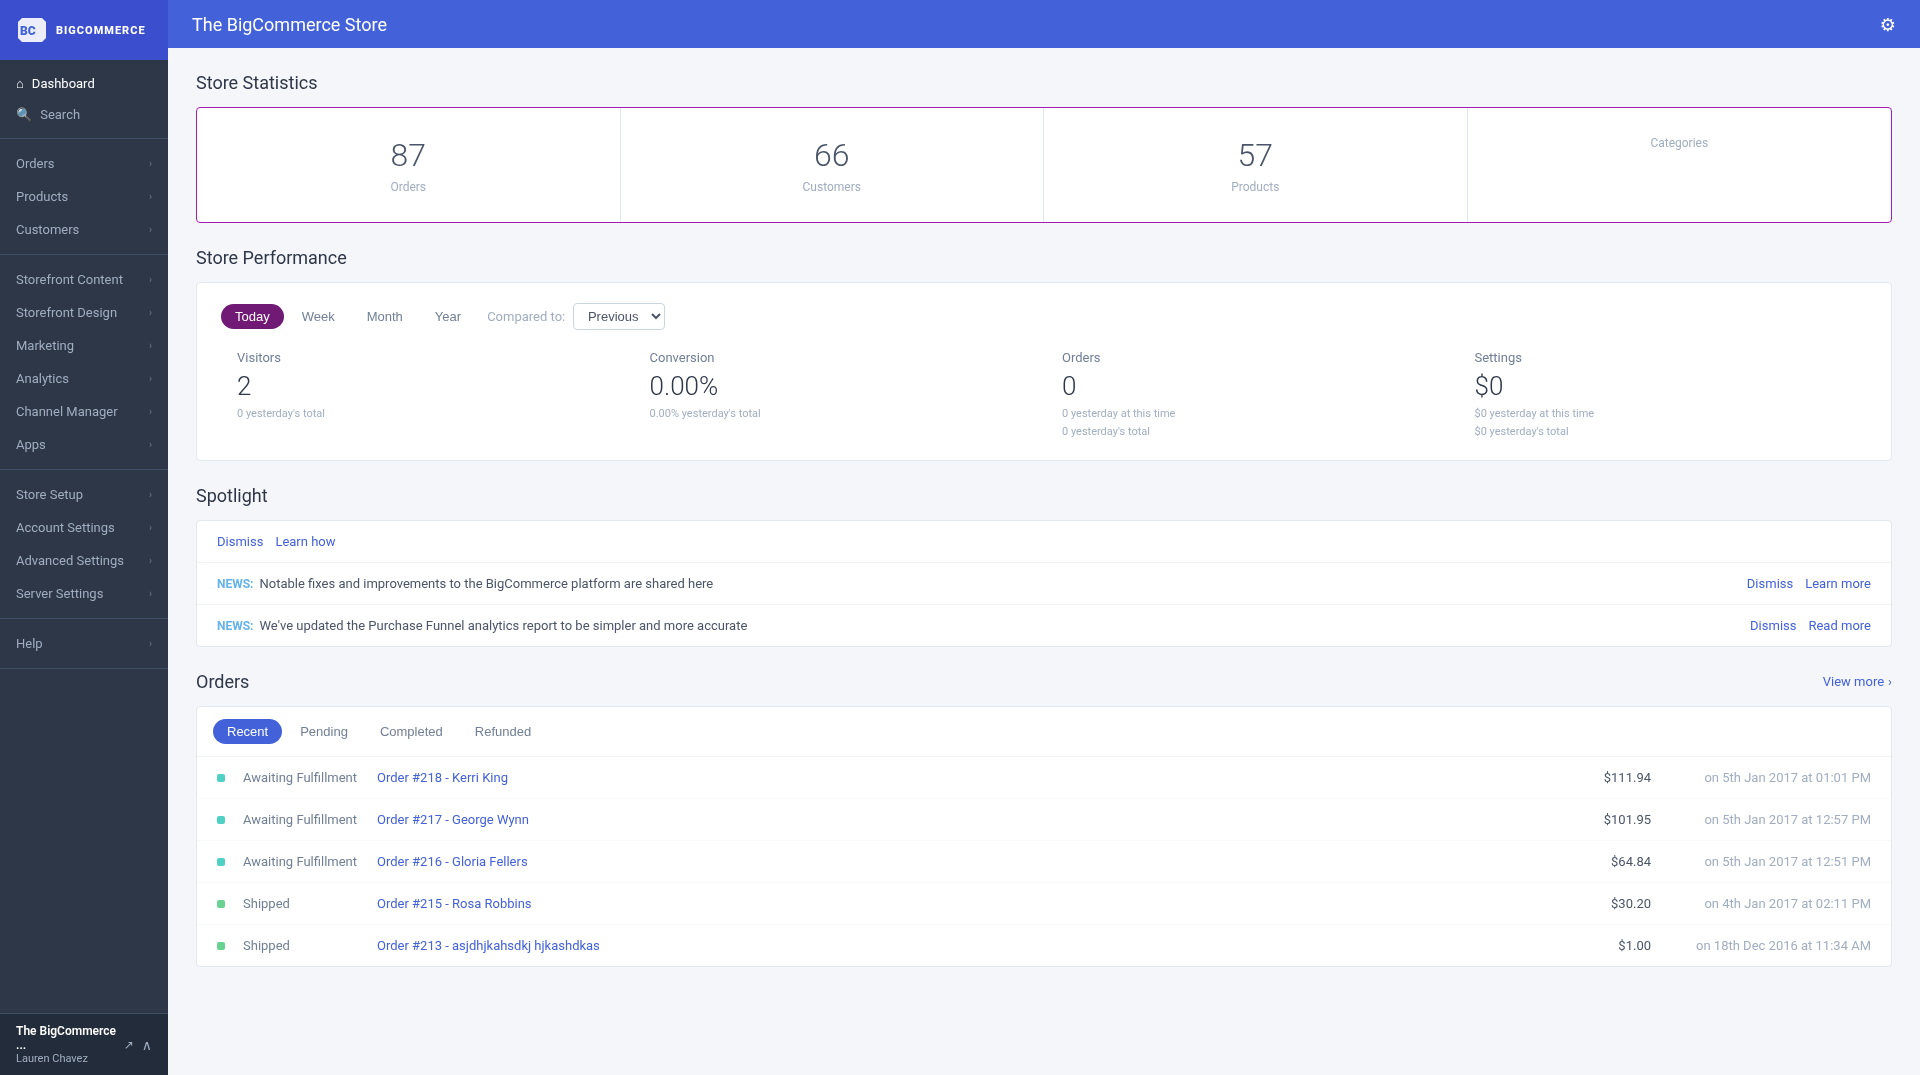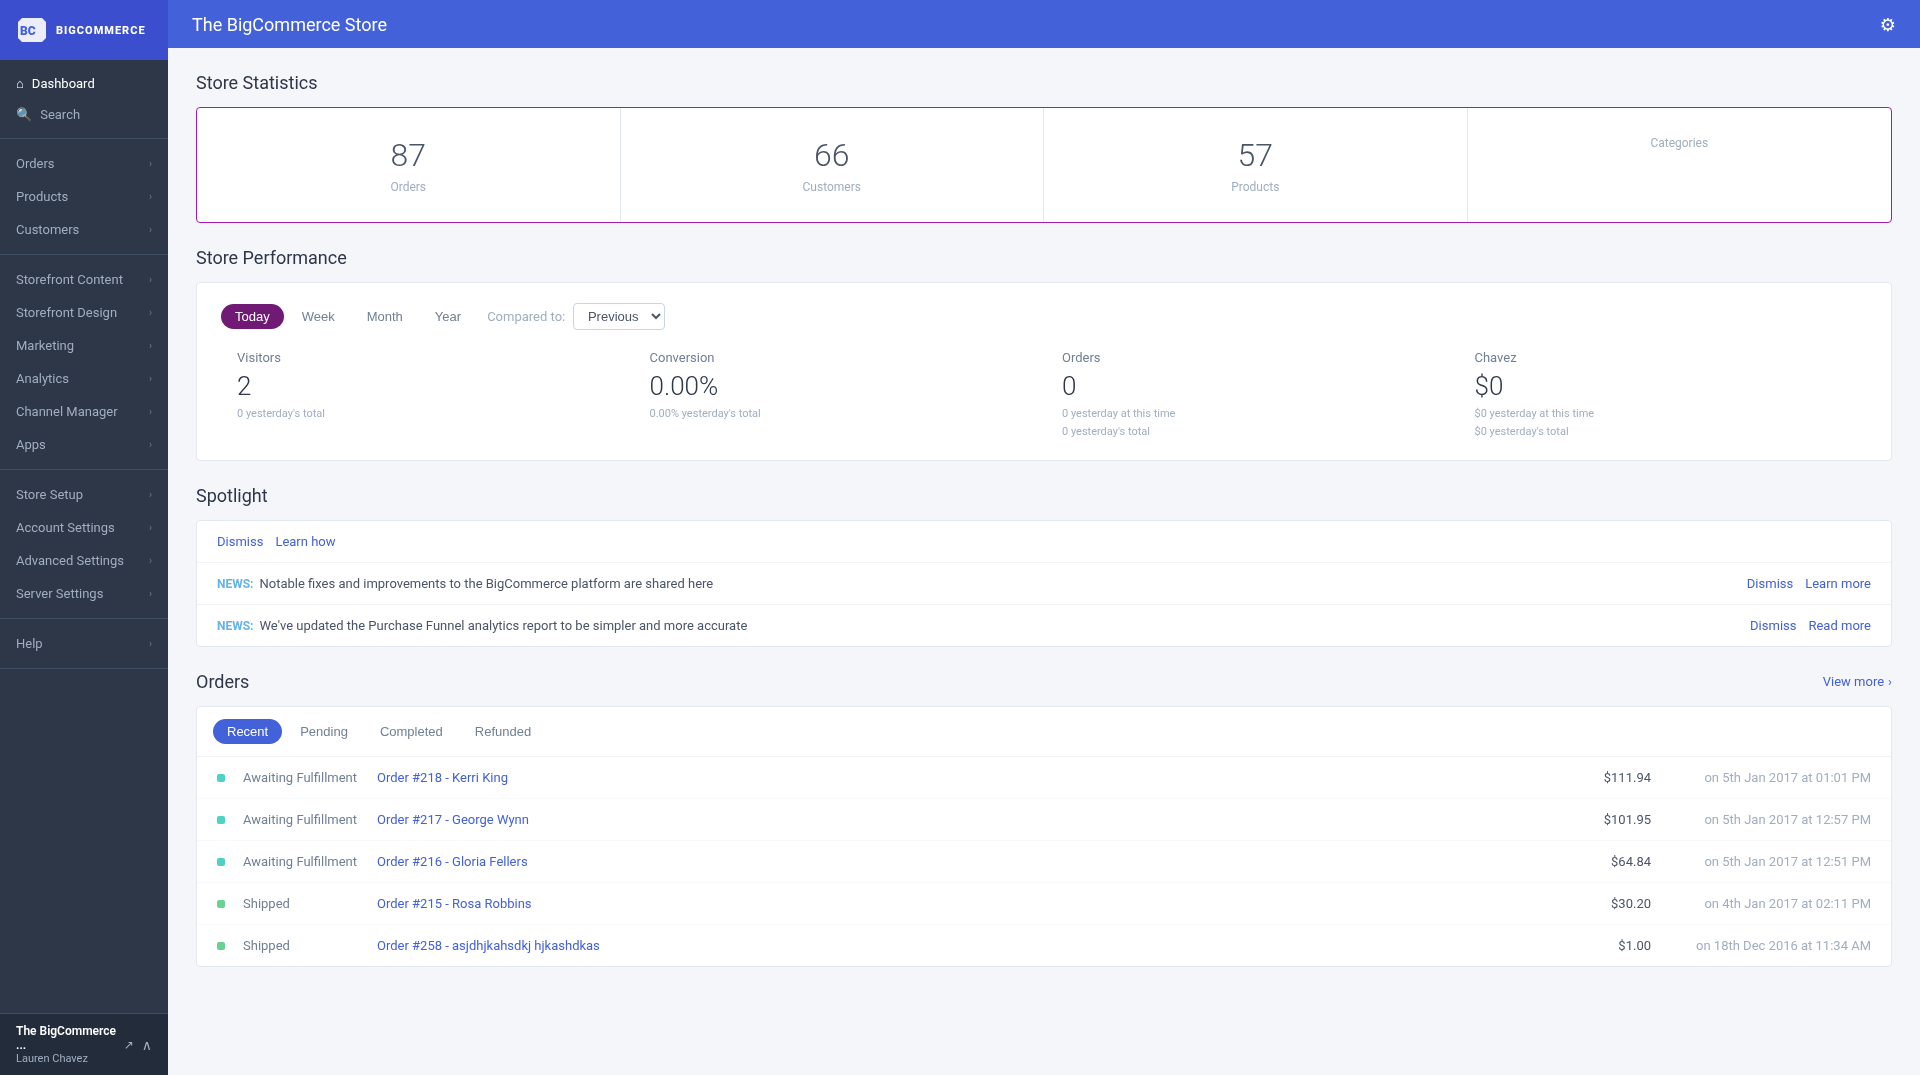--- a/index.html
+++ b/index.html
@@ -266,21 +266,21 @@
           <div class="metric-value">0.00%</div>
           <div class="metric-sub">0.00% yesterday's total</div>
         </div>
         <div class="metric">
           <div class="metric-title">Orders</div>
           <div class="metric-value">0</div>
           <div class="metric-sub">0 yesterday at this time</div>
           <div class="metric-sub">0 yesterday's total</div>
         </div>
         <div class="metric">
-          <div class="metric-title">Chavez</div>
+          <div class="metric-title">Settings</div>
           <div class="metric-value">$0</div>
           <div class="metric-sub">$0 yesterday at this time</div>
           <div class="metric-sub">$0 yesterday's total</div>
         </div>
       </div>
     </div>
 
     <h2 class="section-title">Spotlight</h2>
     <div class="spotlight-section">
       <div class="spotlight-item">
@@ -358,20 +358,20 @@
         </div>
         <a class="order-link">Order #215 - Rosa Robbins</a>
         <div class="order-amount">$30.20</div>
         <div class="order-date">on 4th Jan 2017 at 02:11 PM</div>
       </div>
       <div class="order-row">
         <div class="order-status">
           <div class="status-dot status-green"></div>
           <span>Shipped</span>
         </div>
-        <a class="order-link">Order #258 - asjdhjkahsdkj hjkashdkas</a>
+        <a class="order-link">Order #213 - asjdhjkahsdkj hjkashdkas</a>
         <div class="order-amount">$1.00</div>
         <div class="order-date">on 18th Dec 2016 at 11:34 AM</div>
       </div>
     </div>
 
   </div>
 </div>
 
 </body></html>

